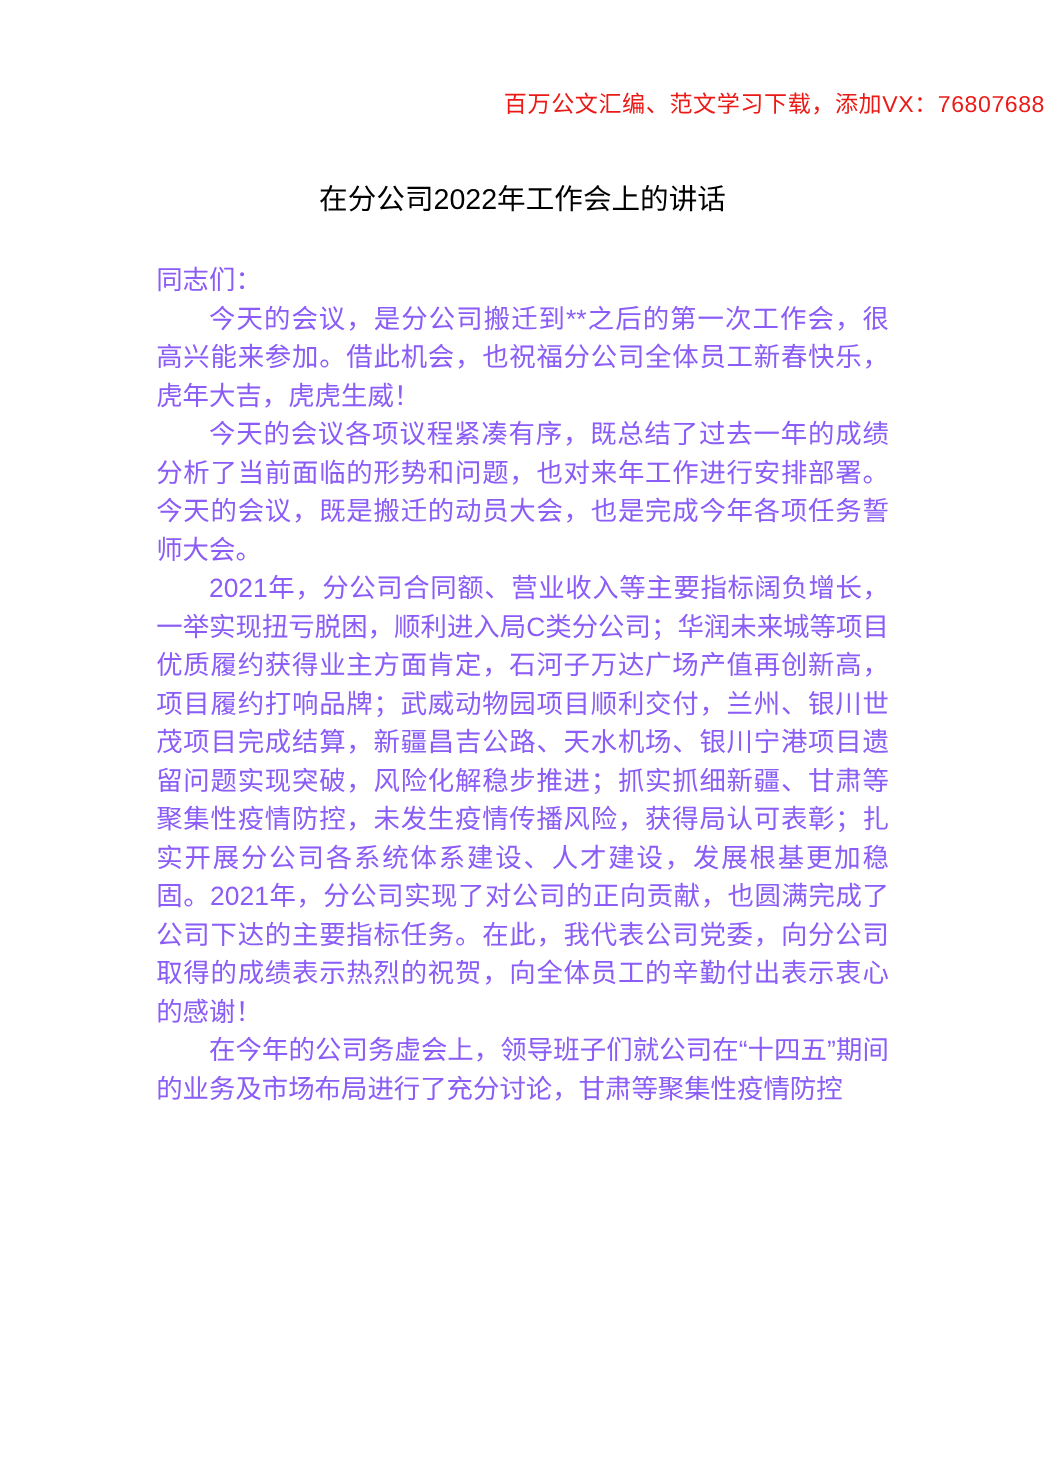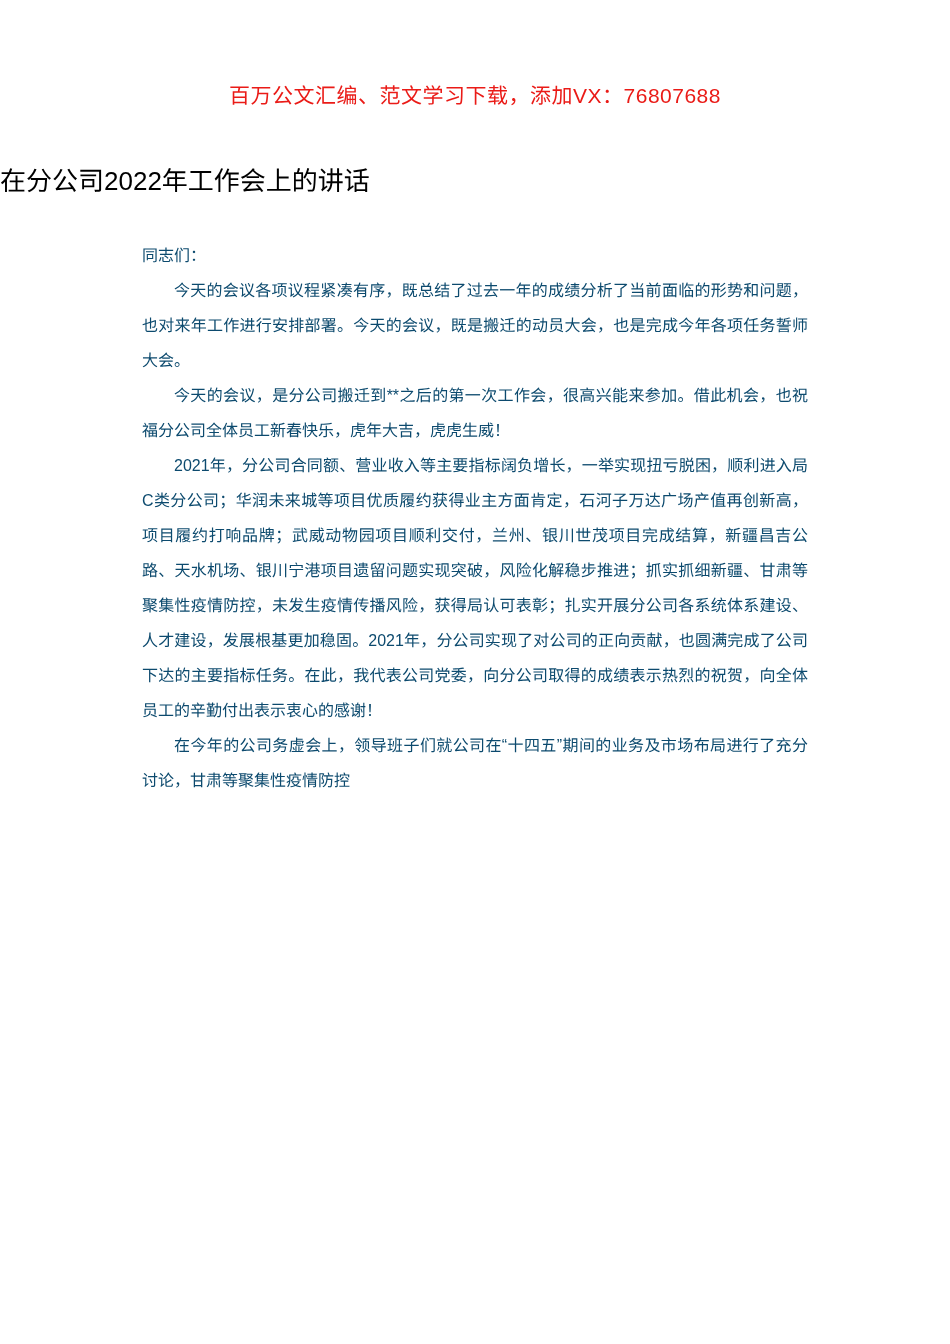--- a/index.html
+++ b/index.html
@@ -12,41 +12,42 @@
     position: relative;
     width: 950px;
     height: 1344px;
     margin: 0 auto;
     background: #ffffff;
     overflow: hidden;
     font-family: "Liberation Sans", "DejaVu Sans", sans-serif;
   }
   .promo {
     padding-top: 84px;
-    text-align: center;
+    text-align: right;
     font-size: 21px;
     line-height: 23px;
     font-weight: 400;
     color: #ea1b17;
     letter-spacing: 0.5px;
   }
   .title {
     margin: 61px 0 0 0;
+    text-align: center;
     font-size: 26px;
     line-height: 27px;
     font-weight: 400;
     color: #000000;
   }
   .content {
     width: 666px;
     margin: 43px auto 0 auto;
-    font-size: 16px;
+    font-size: 24px;
     line-height: 35px;
     text-align: justify;
-    color: #0c4a6e;
+    color: #8b5cf6;
   }
   .content p {
     margin: 0;
     padding: 0;
   }
   .salutation {
     text-indent: 0;
   }
   .para {
     text-indent: 2em;
@@ -58,19 +59,19 @@
 <div class="page">
 
   <div class="promo">
     <span>百万公文汇编、范文学习下载，添加VX：76807688</span>
   </div>
 
   <h1 class="title">在分公司2022年工作会上的讲话</h1>
 
   <div class="content">
     <p class="salutation">同志们：</p>
+    <p class="para">今天的会议，是分公司搬迁到**之后的第一次工作会，很高兴能来参加。借此机会，也祝福分公司全体员工新春快乐，虎年大吉，虎虎生威！</p>
     <p class="para">今天的会议各项议程紧凑有序，既总结了过去一年的成绩分析了当前面临的形势和问题，也对来年工作进行安排部署。今天的会议，既是搬迁的动员大会，也是完成今年各项任务誓师大会。</p>
-    <p class="para">今天的会议，是分公司搬迁到**之后的第一次工作会，很高兴能来参加。借此机会，也祝福分公司全体员工新春快乐，虎年大吉，虎虎生威！</p>
     <p class="para">2021年，分公司合同额、营业收入等主要指标阔负增长，一举实现扭亏脱困，顺利进入局C类分公司；华润未来城等项目优质履约获得业主方面肯定，石河子万达广场产值再创新高，项目履约打响品牌；武威动物园项目顺利交付，兰州、银川世茂项目完成结算，新疆昌吉公路、天水机场、银川宁港项目遗留问题实现突破，风险化解稳步推进；抓实抓细新疆、甘肃等聚集性疫情防控，未发生疫情传播风险，获得局认可表彰；扎实开展分公司各系统体系建设、人才建设，发展根基更加稳固。2021年，分公司实现了对公司的正向贡献，也圆满完成了公司下达的主要指标任务。在此，我代表公司党委，向分公司取得的成绩表示热烈的祝贺，向全体员工的辛勤付出表示衷心的感谢！</p>
     <p class="para">在今年的公司务虚会上，领导班子们就公司在“十四五”期间的业务及市场布局进行了充分讨论，甘肃等聚集性疫情防控</p>
   </div>
 
 </div>
 
 </body></html>

